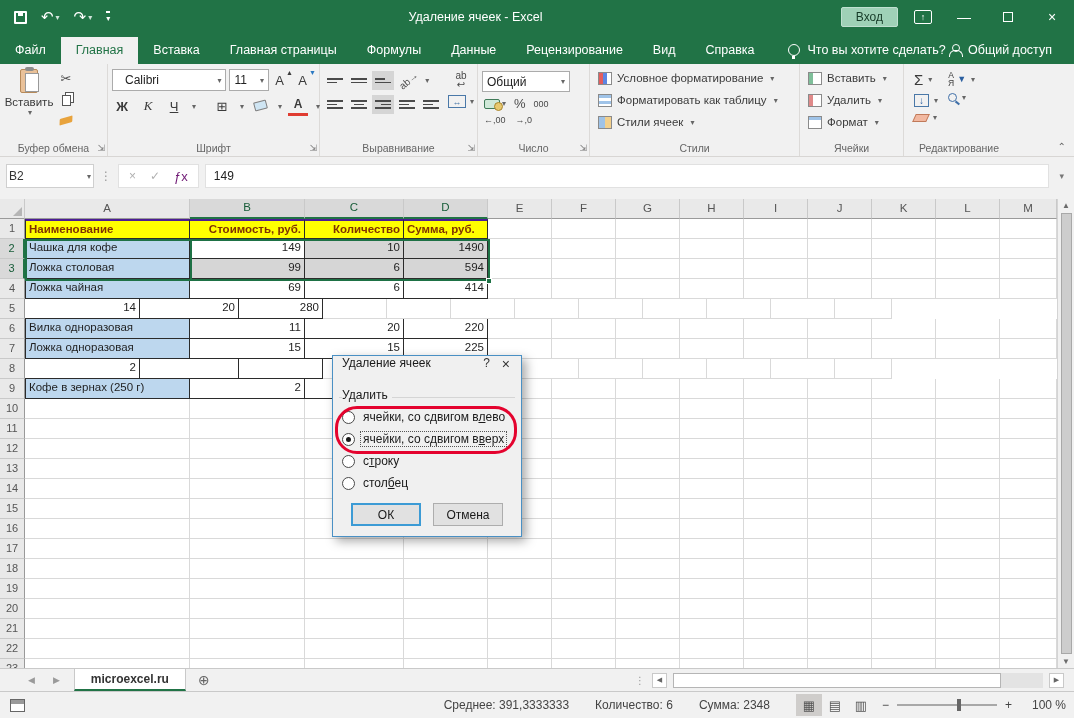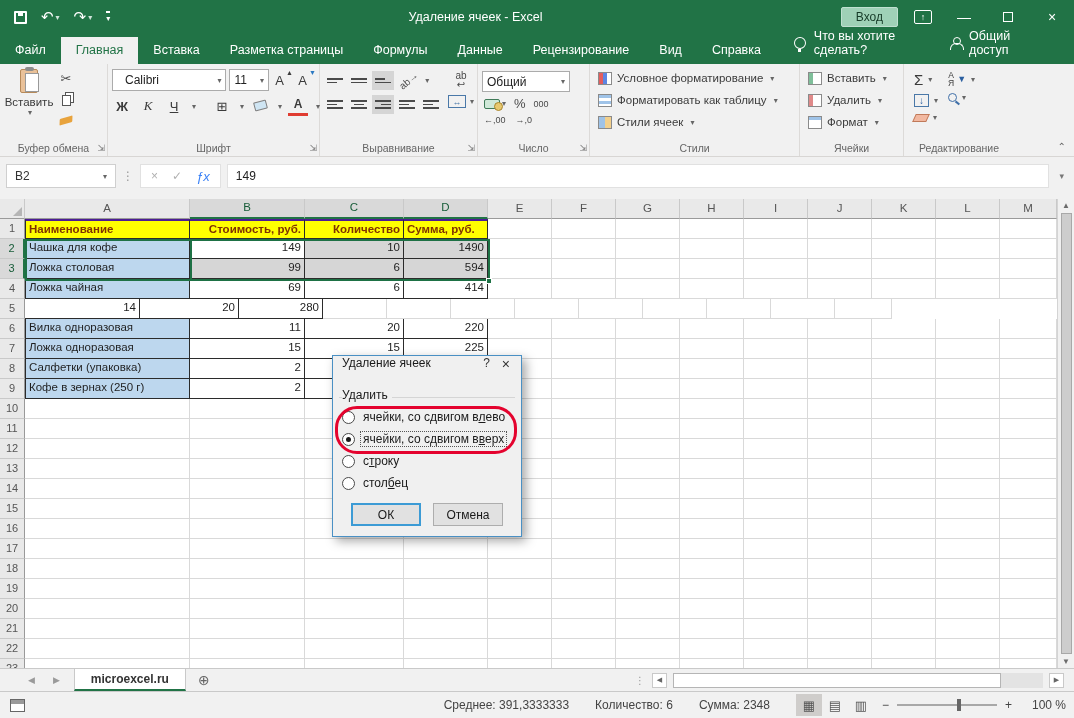--- a/index.html
+++ b/index.html
@@ -88,24 +88,24 @@
   .ed-item { display:flex; align-items:center; gap:3px; font-size:12px; color:#3b3b3b; }
   .filldown { width:15px; height:13px; border:1px solid #4a78a8; color:#2b5fa0; font-size:10px; display:flex; align-items:center; justify-content:center; }
   .eraser { width:14px; height:8px; background:#f2b8a0; border:1px solid #c07a5a; transform:skewX(-25deg); }
   .sortaz { font-size:8.5px; line-height:8px; color:#3b3b3b; text-align:center; }
   .mag { width:9px; height:9px; border:1.6px solid #3f6fa8; border-radius:50%; position:relative; }
   .mag::after { content:""; position:absolute; right:-4px; bottom:-3px; width:5px; height:1.8px; background:#3f6fa8; transform:rotate(40deg); }
   .collapse-chev { position:absolute; right:8px; bottom:4px; font-size:10px; color:#666; }
 
   
   .fbar { position:absolute; left:0; top:157px; width:1074px; height:42px; background:#f1f1f1; display:flex; align-items:center; padding:4px 6px 8px; gap:6px; }
-  .namebox { width:110px; height:24px; background:#fff; border:1px solid #cfcfcf; display:flex; align-items:center; justify-content:space-between; padding:0 8px; font-size:12px; }
+  .namebox { width:88px; height:24px; background:#fff; border:1px solid #cfcfcf; display:flex; align-items:center; justify-content:space-between; padding:0 2px; font-size:12px; }
   .fdots { color:#9a9a9a; font-size:12px; }
   .fxbtns { height:24px; background:#fff; border:1px solid #e1e1e1; display:flex; align-items:center; gap:14px; padding:0 10px; color:#b0b0b0; }
-  .fxbtns .fx { color:#3b82f6; font-style:italic; font-size:13px; }
+  .fxbtns .fx { color:#701a75; font-size:13px; }
   .finput { flex:1; height:24px; background:#fff; border:1px solid #e1e1e1; font-size:12px; padding:0 8px; font-family:"Liberation Sans",sans-serif; color:#222; }
   .fexpand { color:#777; font-size:9px; padding:0 4px; }
 
   
   .grid { position:absolute; left:0; top:199px; width:1057px; height:469px; background:#fff; overflow:hidden; }
   .colhdrs { display:flex; height:20px; }
   .corner { width:25px; height:20px; background:#e9e9e9; border-right:1px solid #c9c9c9; border-bottom:1px solid #9a9a9a; position:relative; }
   .corner::after { content:""; position:absolute; right:2px; bottom:2px; border-left:9px solid transparent; border-bottom:9px solid #b5b5b5; }
   .ch { height:20px; background:#e9e9e9; border-right:1px solid #c9c9c9; border-bottom:1px solid #9a9a9a; text-align:center; font-size:11.5px; color:#555; line-height:19px; }
   .ch.sel { background:#d9d9d9; color:#175c38; border-bottom:2px solid #217346; line-height:17px; }
@@ -194,21 +194,21 @@
       </div>
     <div class="wbtn">×</div>
   </div>
 </div>
 
 <div class="tabrow">
   <div id="tab-strip" style="display:flex;align-items:flex-end;">
       <div class="rtab">Файл</div>
       <div class="rtab active">Главная</div>
       <div class="rtab">Вставка</div>
-      <div class="rtab">Разметка страницы</div>
+      <div class="rtab">Главная страницы</div>
       <div class="rtab">Формулы</div>
       <div class="rtab">Данные</div>
       <div class="rtab">Рецензирование</div>
       <div class="rtab">Вид</div>
       <div class="rtab">Справка</div>
     </div>
   <div class="tab-search">
     <span class="bulb"></span>
     <span>Что вы хотите сделать?</span>
   </div>
@@ -562,21 +562,20 @@
         <div class="gcell" style="width: 64px;"></div>
         <div class="gcell" style="width: 64px;"></div>
         <div class="gcell" style="width: 64px;"></div>
         <div class="gcell" style="width: 64px;"></div>
         <div class="gcell" style="width: 64px;"></div>
         <div class="gcell" style="width: 64px;"></div>
         <div class="gcell" style="width: 57px;"></div>
       </div>
       <div class="grow">
         <div class="rh">8</div>
-        <div class="gcell tb colA tb-left" style="width: 165px;">Салфетки (упаковка)</div>
         <div class="gcell tb num" style="width: 115px;">2</div>
         <div class="gcell tb num" style="width: 99px;"></div>
         <div class="gcell tb num" style="width: 84px;"></div>
         <div class="gcell" style="width: 64px;"></div>
         <div class="gcell" style="width: 64px;"></div>
         <div class="gcell" style="width: 64px;"></div>
         <div class="gcell" style="width: 64px;"></div>
         <div class="gcell" style="width: 64px;"></div>
         <div class="gcell" style="width: 64px;"></div>
         <div class="gcell" style="width: 64px;"></div>

